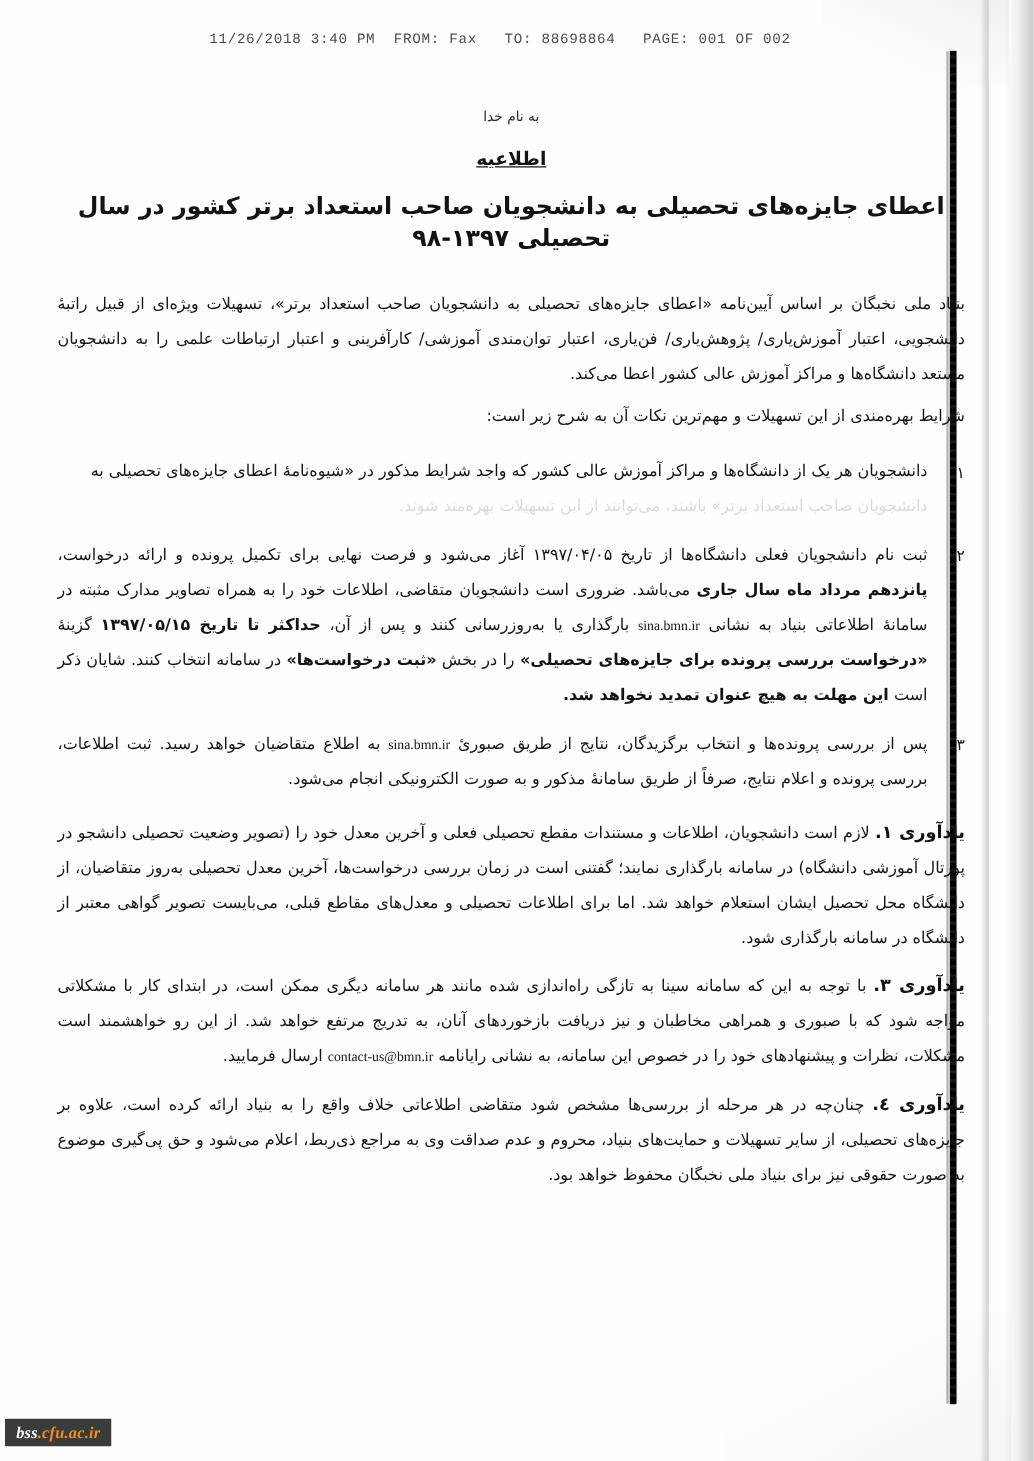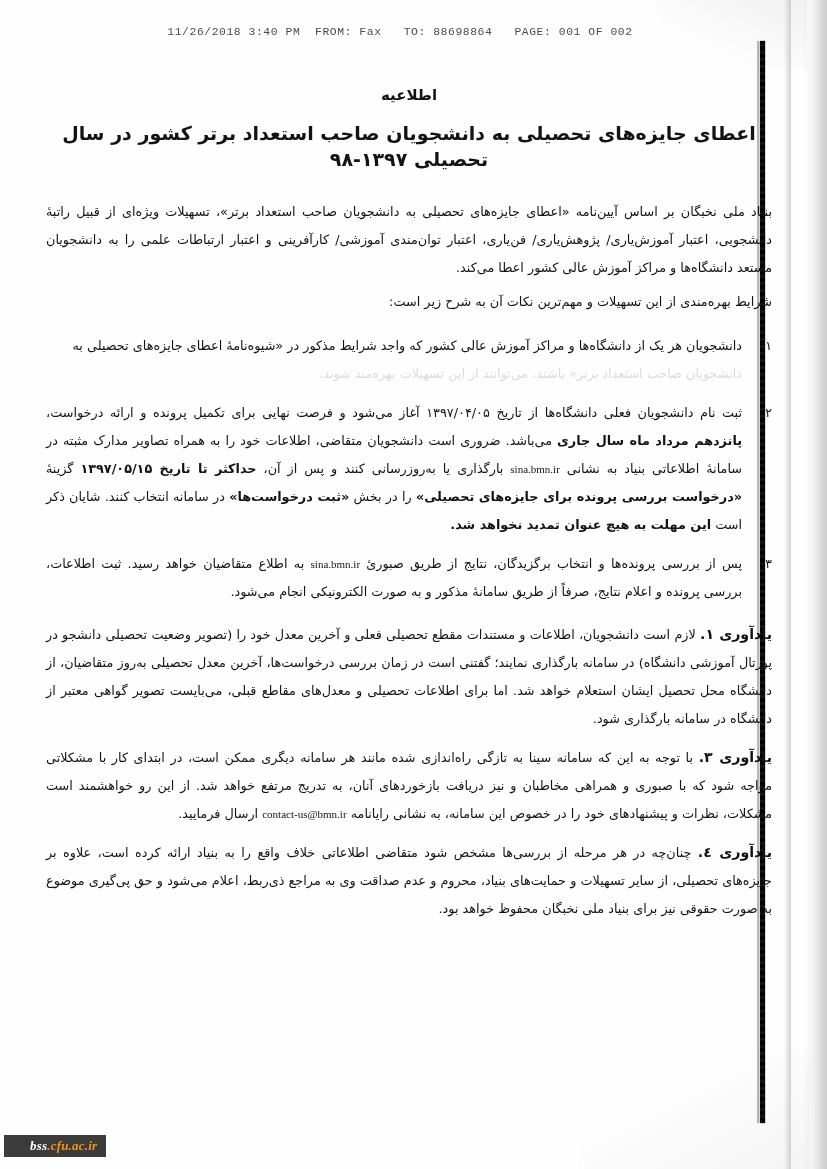--- a/index.html
+++ b/index.html
@@ -119,20 +119,21 @@
     font-size: 11px;
     line-height: 20px;
     margin: 0 0 12px 0;
     color: #2a2a2a;
   }
   .doc-kicker {
     font-size: 15px;
     font-weight: bold;
     line-height: 22px;
     margin: 0 0 14px 0;
+    text-decoration: underline;
   }
   .doc-title {
     font-size: 19px;
     font-weight: bold;
     line-height: 26px;
     margin: 0 0 26px 0;
     letter-spacing: -.1px;
   }
 
   p.para {
@@ -193,39 +194,40 @@
     padding: 3px 9px 4px 9px;
     direction: ltr;
     font-family: "Liberation Serif", "DejaVu Serif", serif;
     font-style: italic;
     font-weight: bold;
     font-size: 13px;
     letter-spacing: .2px;
     line-height: 15px;
     white-space: nowrap;
   }
-  #watermark .wm-a { color: #ffffff; margin-left: 17px; }
+  #watermark .wm-a { color: #ffffff; }
   #watermark .wm-b { color: #f0901e; }
 </style>
 </head>
 <body>
 
 <div id="scan-page">
 
   <div id="paper-body"></div>
   <div id="scan-tint-top"></div>
   <div id="scan-tint-bottom"></div>
   <div id="page-edge-light"></div>
   <div id="scan-streak-soft"></div>
   <div id="scan-streak"></div>
 
   <div id="fax-header">11/26/2018 3:40 PM  FROM: Fax   TO: 88698864   PAGE: 001 OF 002</div>
 
   <div id="doc">
 
+    <p class="basmala center">به نام خدا</p>
 
     <p class="doc-kicker center">اطلاعیه</p>
 
     <h1 class="doc-title center">اعطای جایزه‌های تحصیلی به دانشجویان صاحب استعداد برتر کشور در سال تحصیلی ۱۳۹۷-۹۸</h1>
 
     <div class="lead-block">
       <p class="para">بنیاد ملی نخبگان بر اساس آیین‌نامه «اعطای جایزه‌های تحصیلی به دانشجویان صاحب استعداد برتر»، تسهیلات ویژه‌ای از قبیل راتبهٔ دانشجویی، اعتبار آموزش‌یاری/ پژوهش‌یاری/ فن‌یاری، اعتبار توان‌مندی آموزشی/ کارآفرینی و اعتبار ارتباطات علمی را به دانشجویان مستعد دانشگاه‌ها و مراکز آموزش عالی کشور اعطا می‌کند.</p>
       <p class="para">شرایط بهره‌مندی از این تسهیلات و مهم‌ترین نکات آن به شرح زیر است:</p>
     </div>
 

